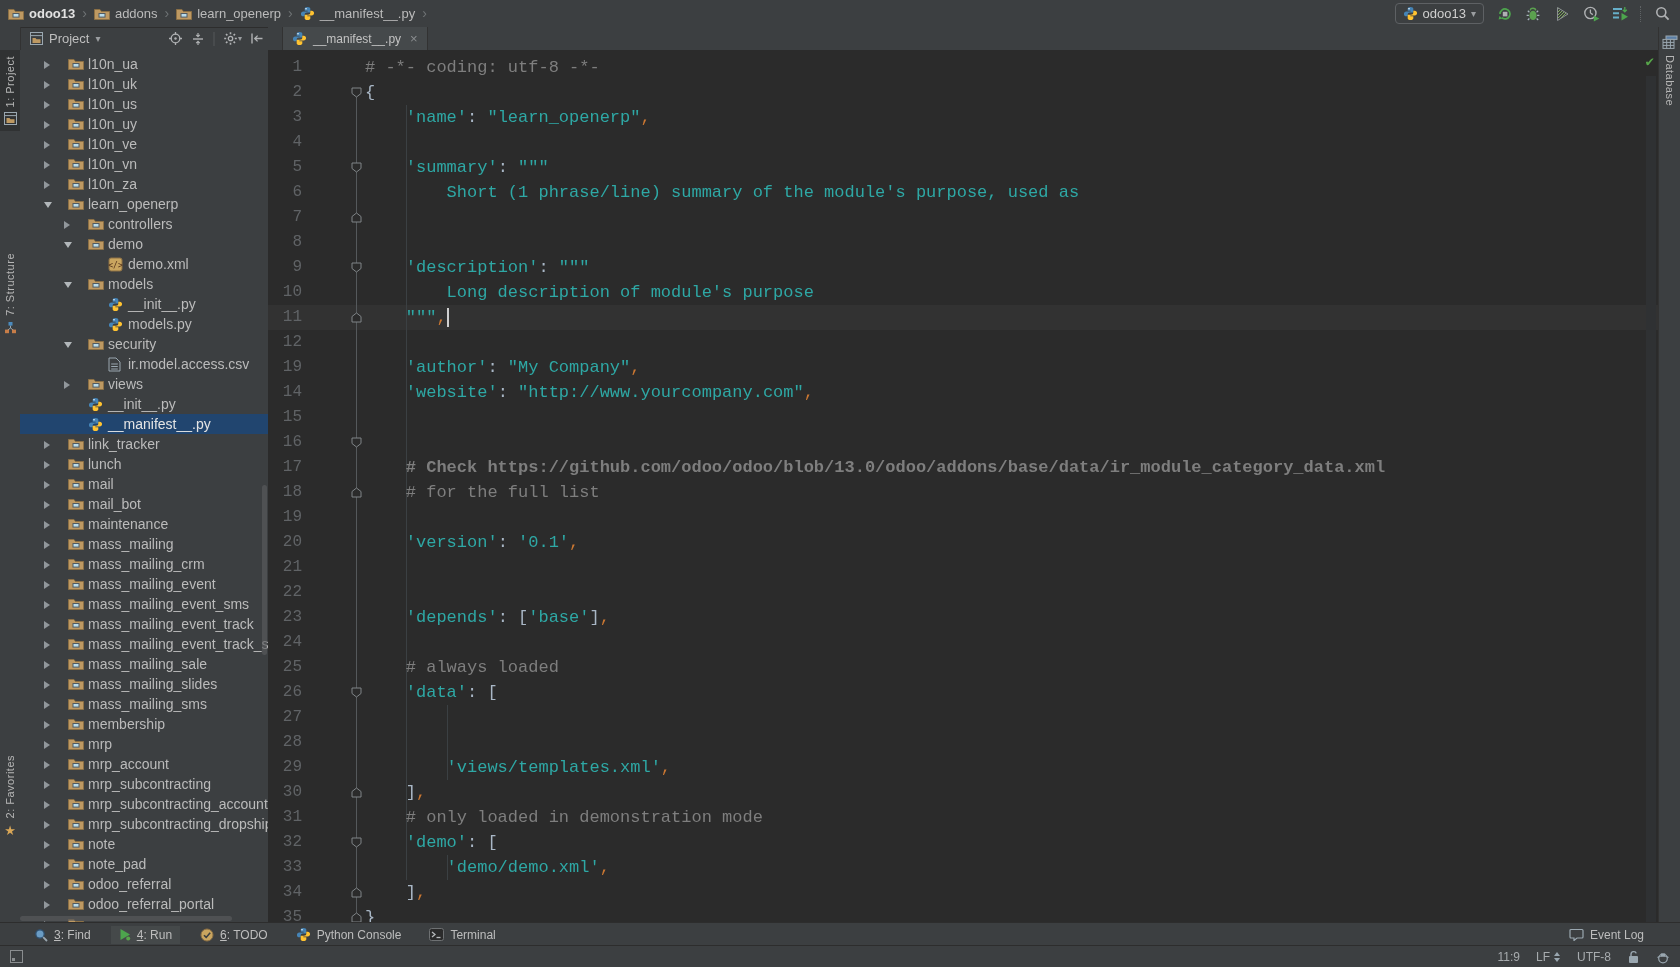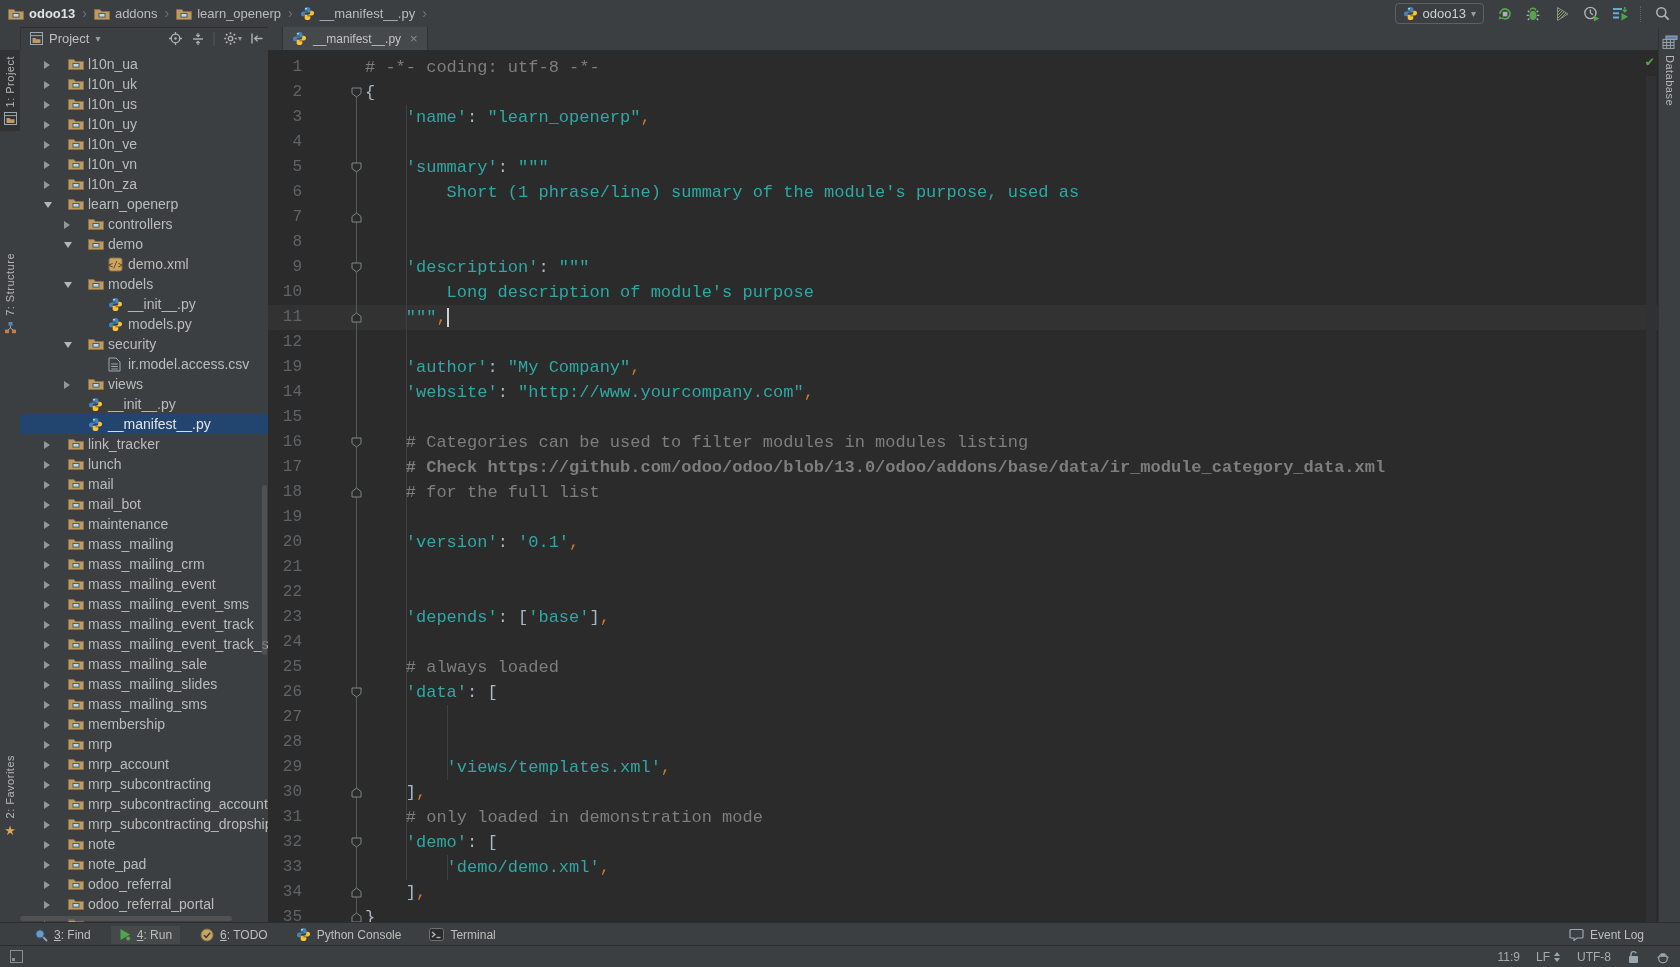--- a/index.html
+++ b/index.html
@@ -779,21 +779,20 @@
       <div class="lnum" style="top: 330px;">14</div>
       <div class="cline" style="top: 330px;"><span class="tk-p">    </span><span class="tk-s">'website'</span><span class="tk-p">: </span><span class="tk-s">"http://www.yourcompany.com"</span><span class="tk-o">,</span></div>
       <div class="lnum" style="top: 355px;">15</div>
       <div class="cline" style="top: 355px;"></div>
       <div class="lnum" style="top: 380px;">16</div>
       <div class="fold" style="top: 387px;">
         <svg width="11" height="11">
           <path d="M1 1h9v5.5L5.5 10 1 6.5z" fill="#2B2B2B" stroke="#808588"></path>
         </svg>
       </div>
-      <div class="cline" style="top: 380px;"><span class="tk-c">    # Categories can be used to filter modules in modules listing</span></div>
       <div class="lnum" style="top: 405px;">17</div>
       <div class="cline" style="top: 405px; font-weight: bold;"><span class="tk-c">    # Check https://github.com/odoo/odoo/blob/13.0/odoo/addons/base/data/ir_module_category_data.xml</span></div>
       <div class="lnum" style="top: 430px;">18</div>
       <div class="fold" style="top: 437px;">
         <svg width="11" height="11">
           <path d="M1 10h9V4.5L5.5 1 1 4.5z" fill="#2B2B2B" stroke="#808588"></path>
         </svg>
       </div>
       <div class="cline" style="top: 430px;"><span class="tk-c">    # for the full list</span></div>
       <div class="lnum" style="top: 455px;">19</div>

